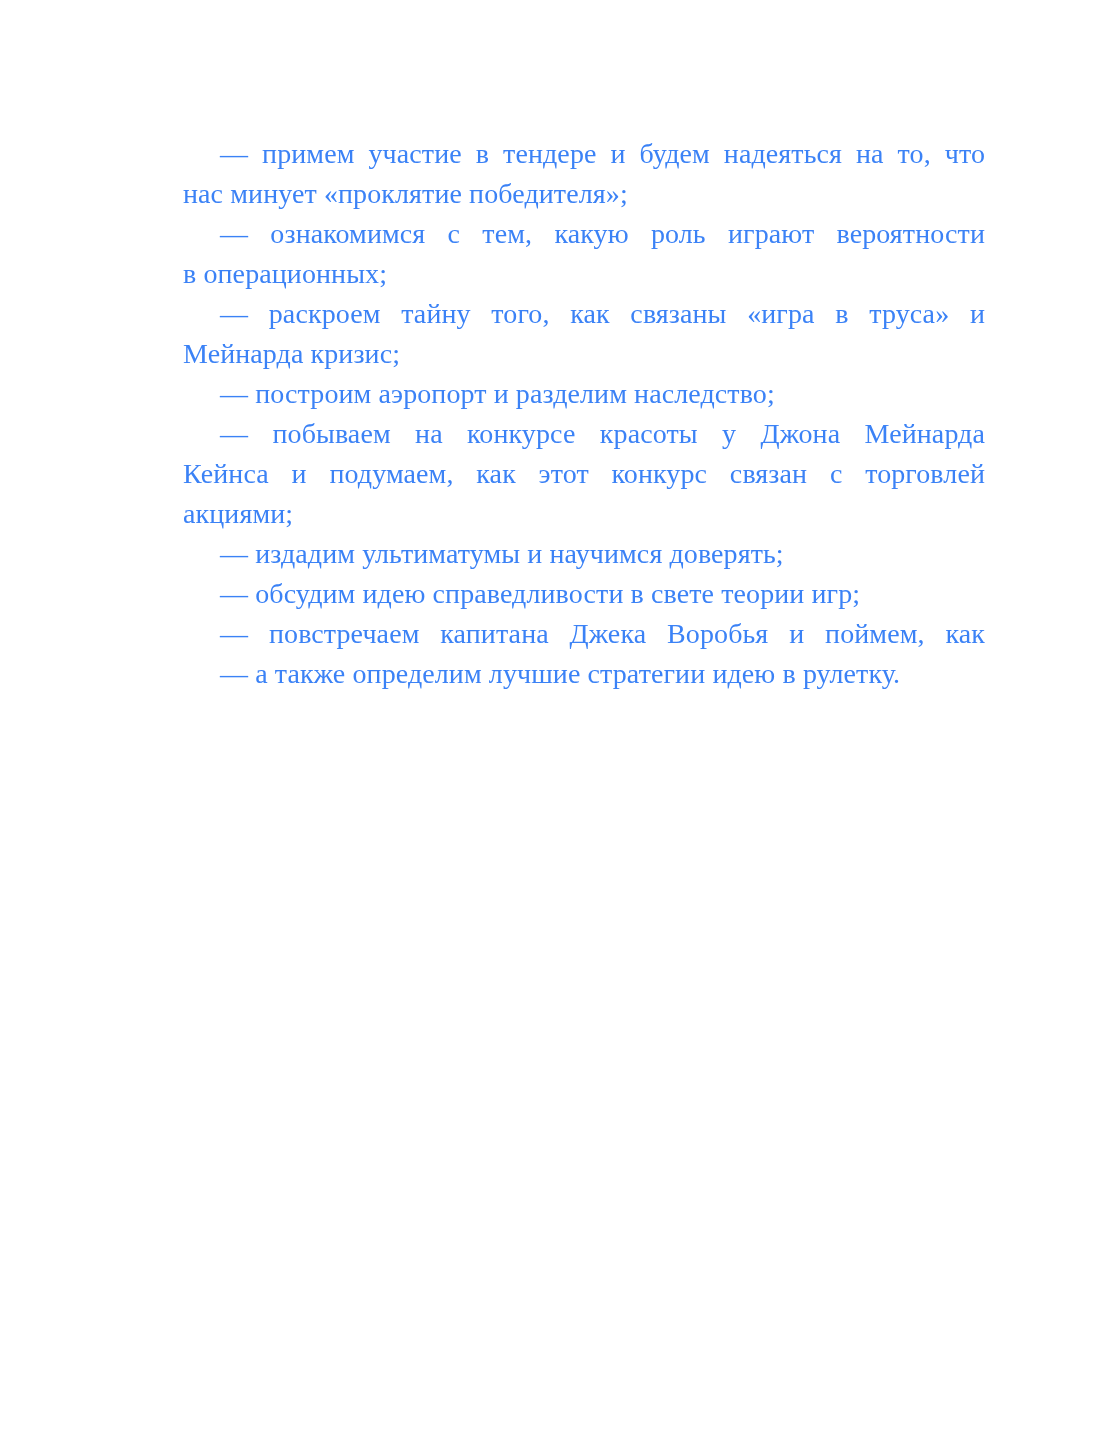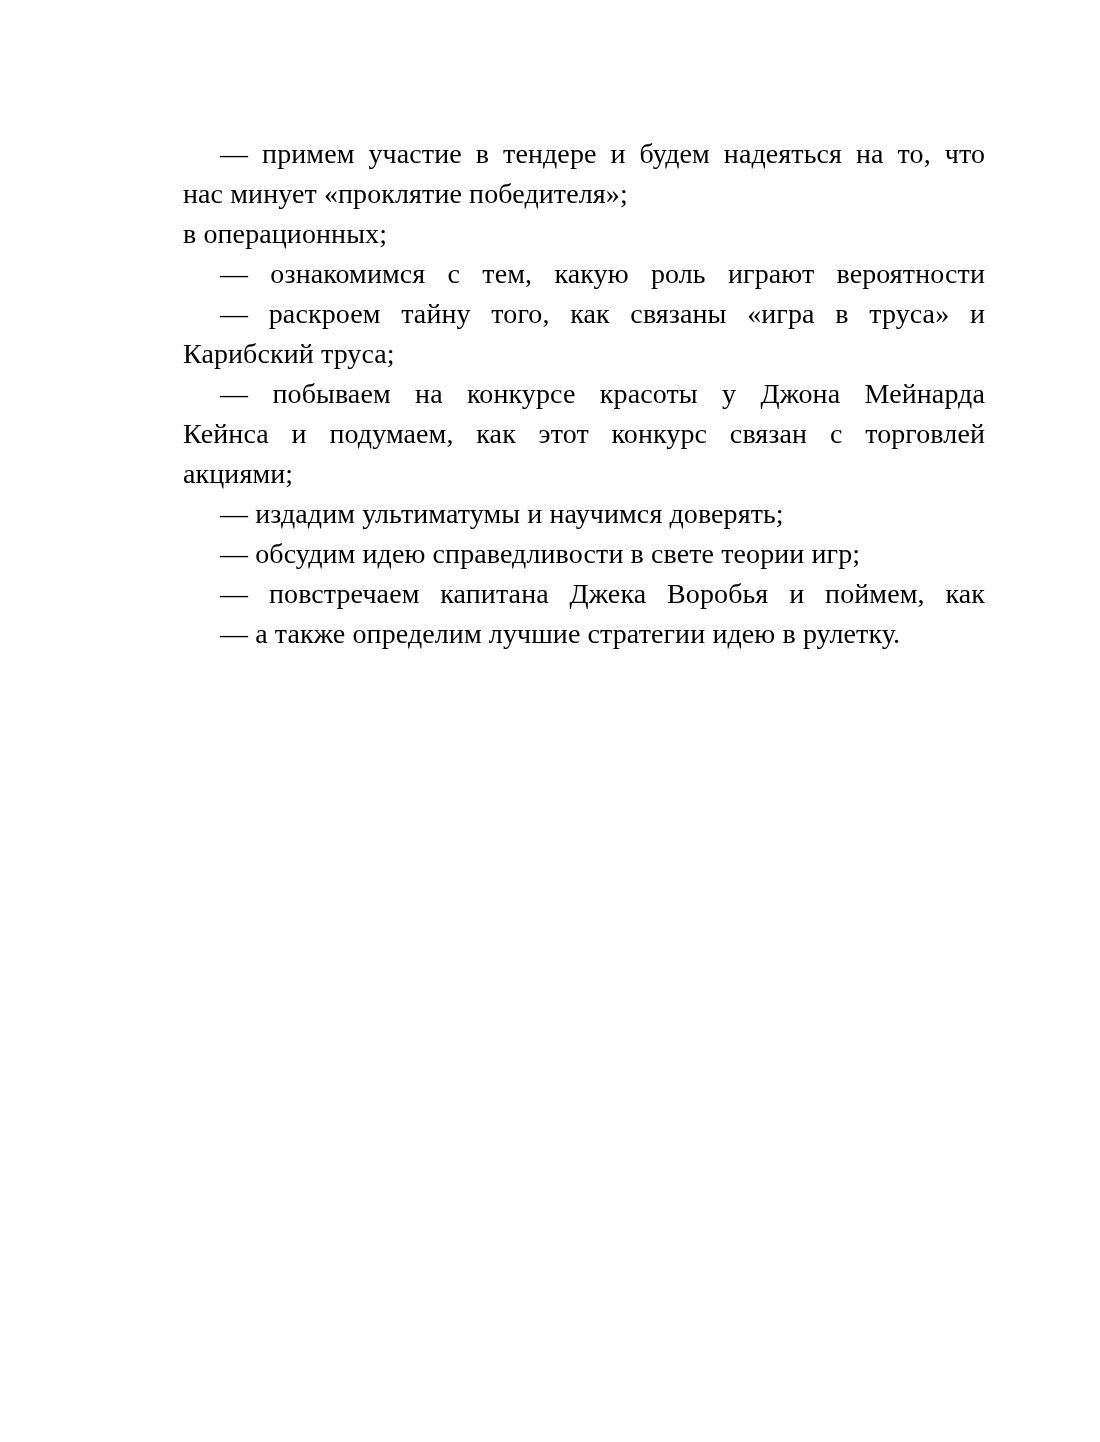--- a/index.html
+++ b/index.html
@@ -15,21 +15,21 @@
     overflow: hidden;
   }
   .textblock {
     position: absolute;
     left: 183px;
     top: 134px;
     width: 802px;
     font-family: "Liberation Serif", "DejaVu Serif", serif;
     font-size: 28px;
     line-height: 40px;
-    color: #000000;
+    color: #3b82f6;
     letter-spacing: 0.1px;
   }
   p.para {
     margin: 0;
     padding: 0;
   }
   .line {
     display: block;
     white-space: normal;
   }
@@ -49,29 +49,32 @@
 <div class="page">
   <div class="textblock">
 
     <p class="para">
       <span class="line first fill">— примем участие в тендере и будем надеяться на то, что</span>
       <span class="line">нас минует «проклятие победителя»;</span>
     </p>
 
 
     <p class="para">
+      <span class="line first fill">— ознакомимся с тем, какую роль играют вероятности</span>
       <span class="line">в операционных;</span>
-      <span class="line first fill">— ознакомимся с тем, какую роль играют вероятности</span>
     </p>
 
     <p class="para">
       <span class="line first fill">— раскроем тайну того, как связаны «игра в труса» и</span>
-      <span class="line">Карибский труса;</span>
+      <span class="line">Мейнарда кризис;</span>
     </p>
 
+    <p class="para">
+      <span class="line first">— построим аэропорт и разделим наследство;</span>
+    </p>
 
     <p class="para">
       <span class="line first fill">— побываем на конкурсе красоты у Джона Мейнарда</span>
       <span class="line fill">Кейнса и подумаем, как этот конкурс связан с торговлей</span>
       <span class="line">акциями;</span>
     </p>
 
     <p class="para">
       <span class="line first">— издадим ультиматумы и научимся доверять;</span>
     </p>

